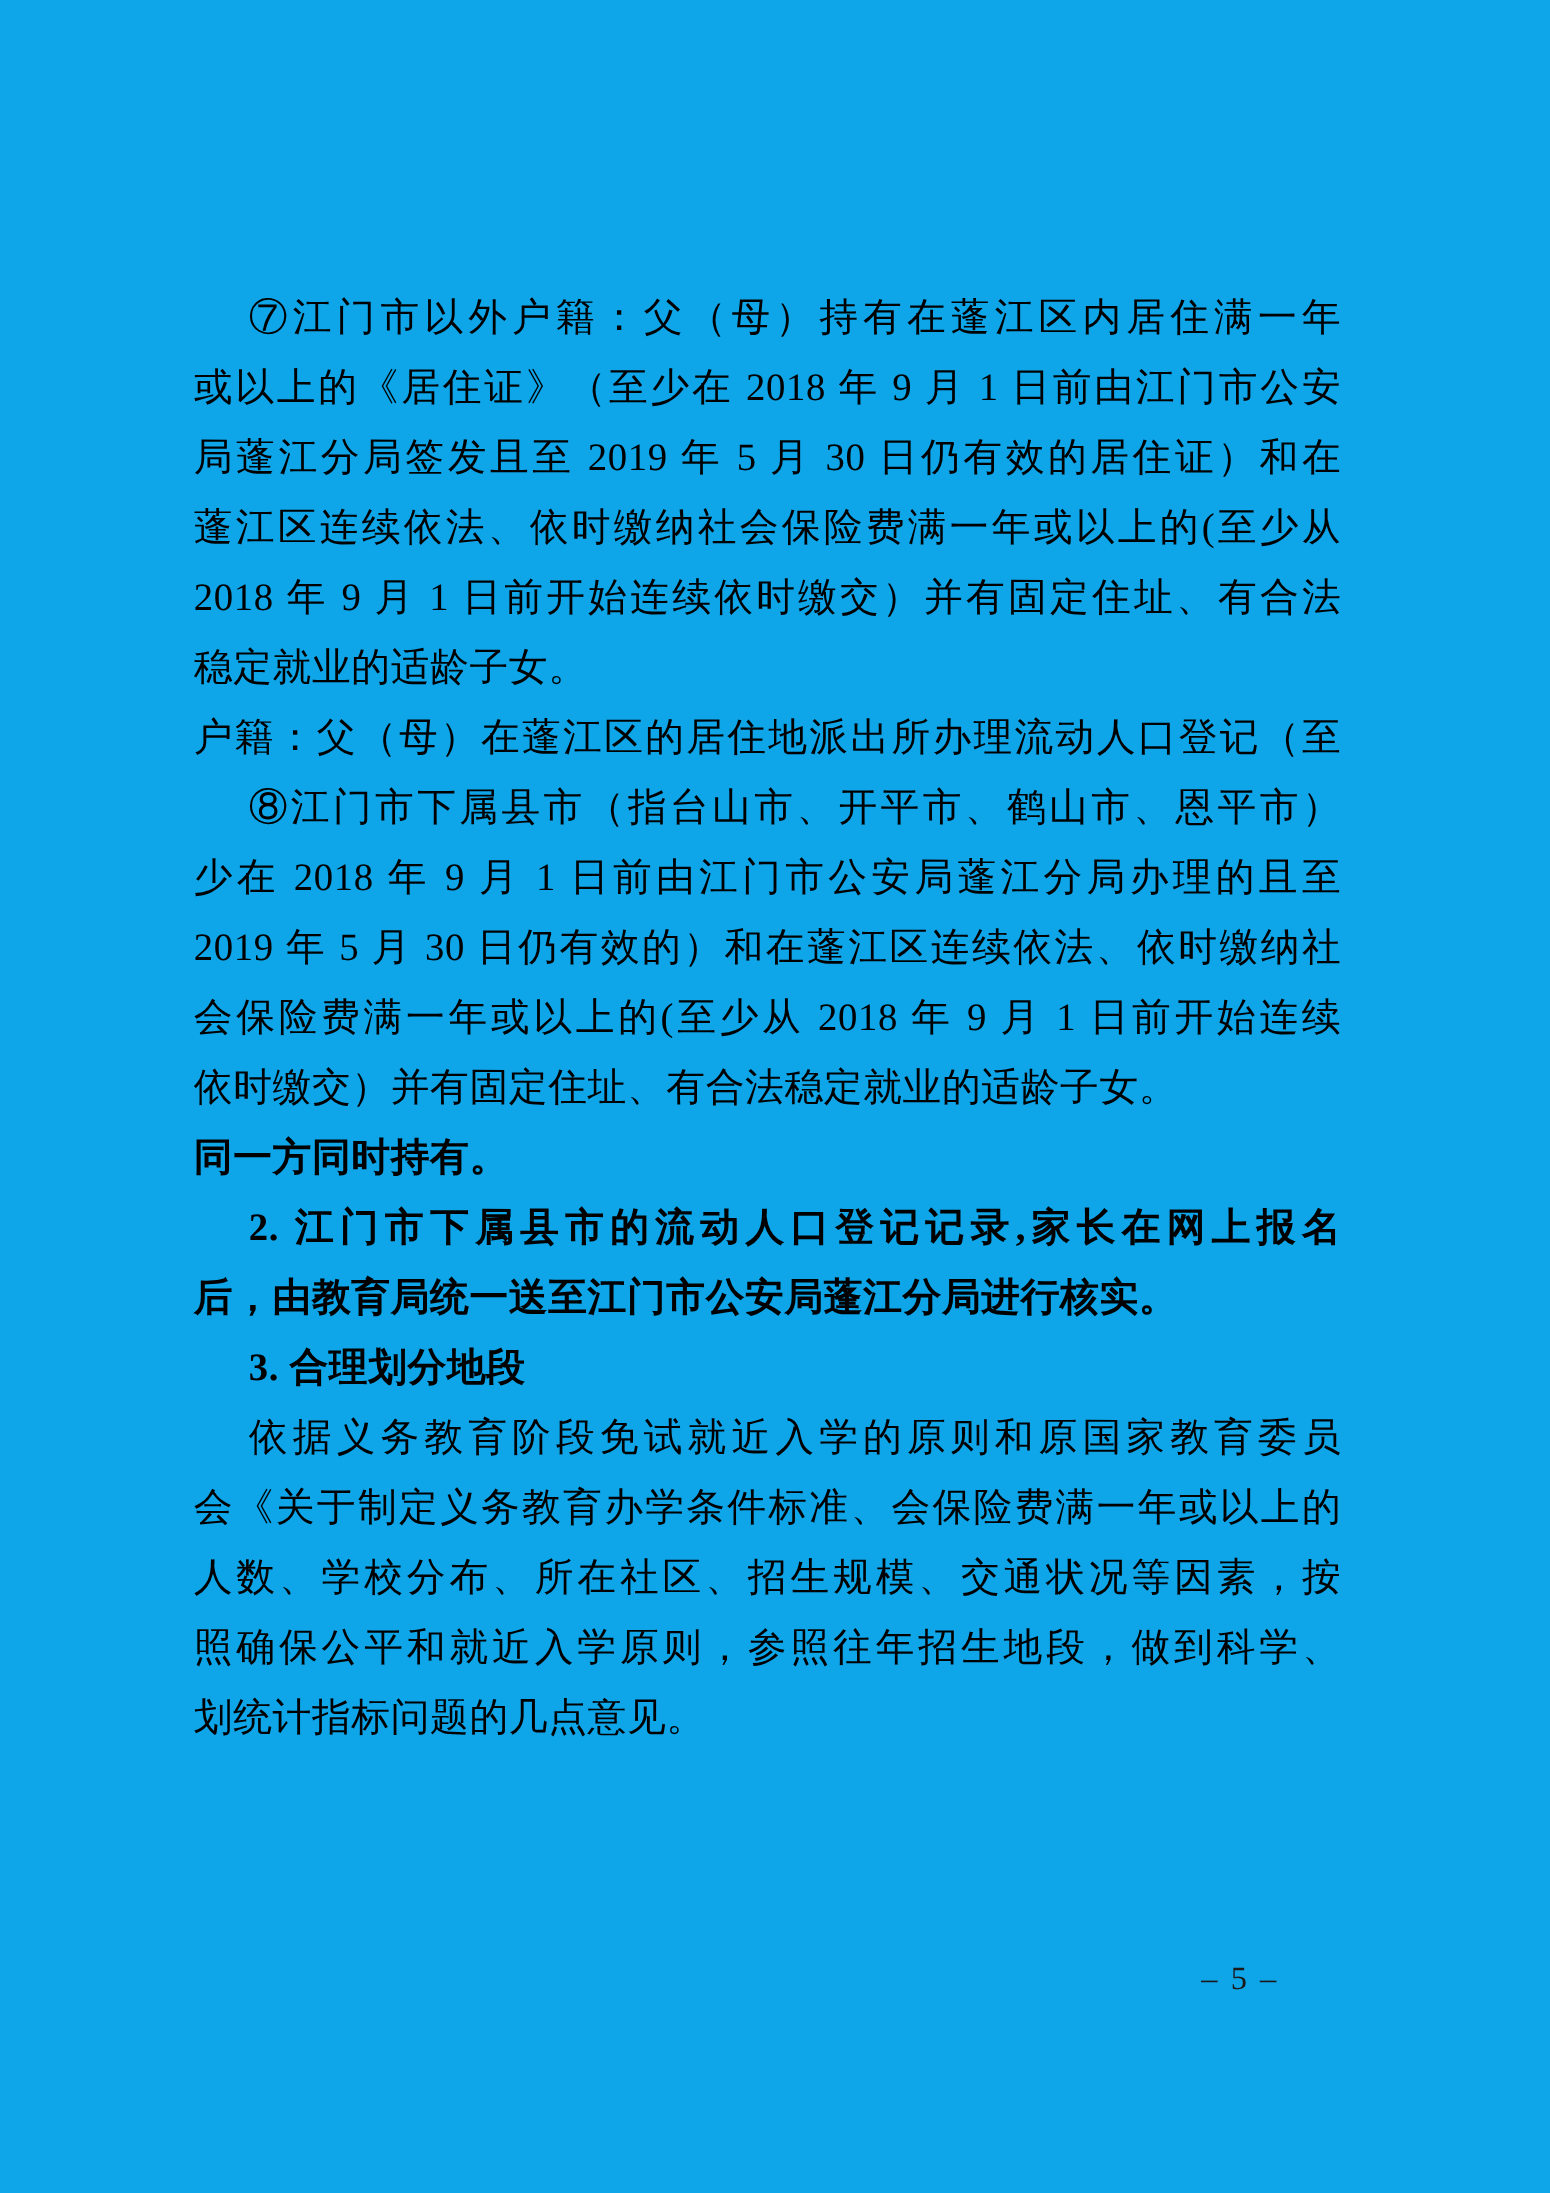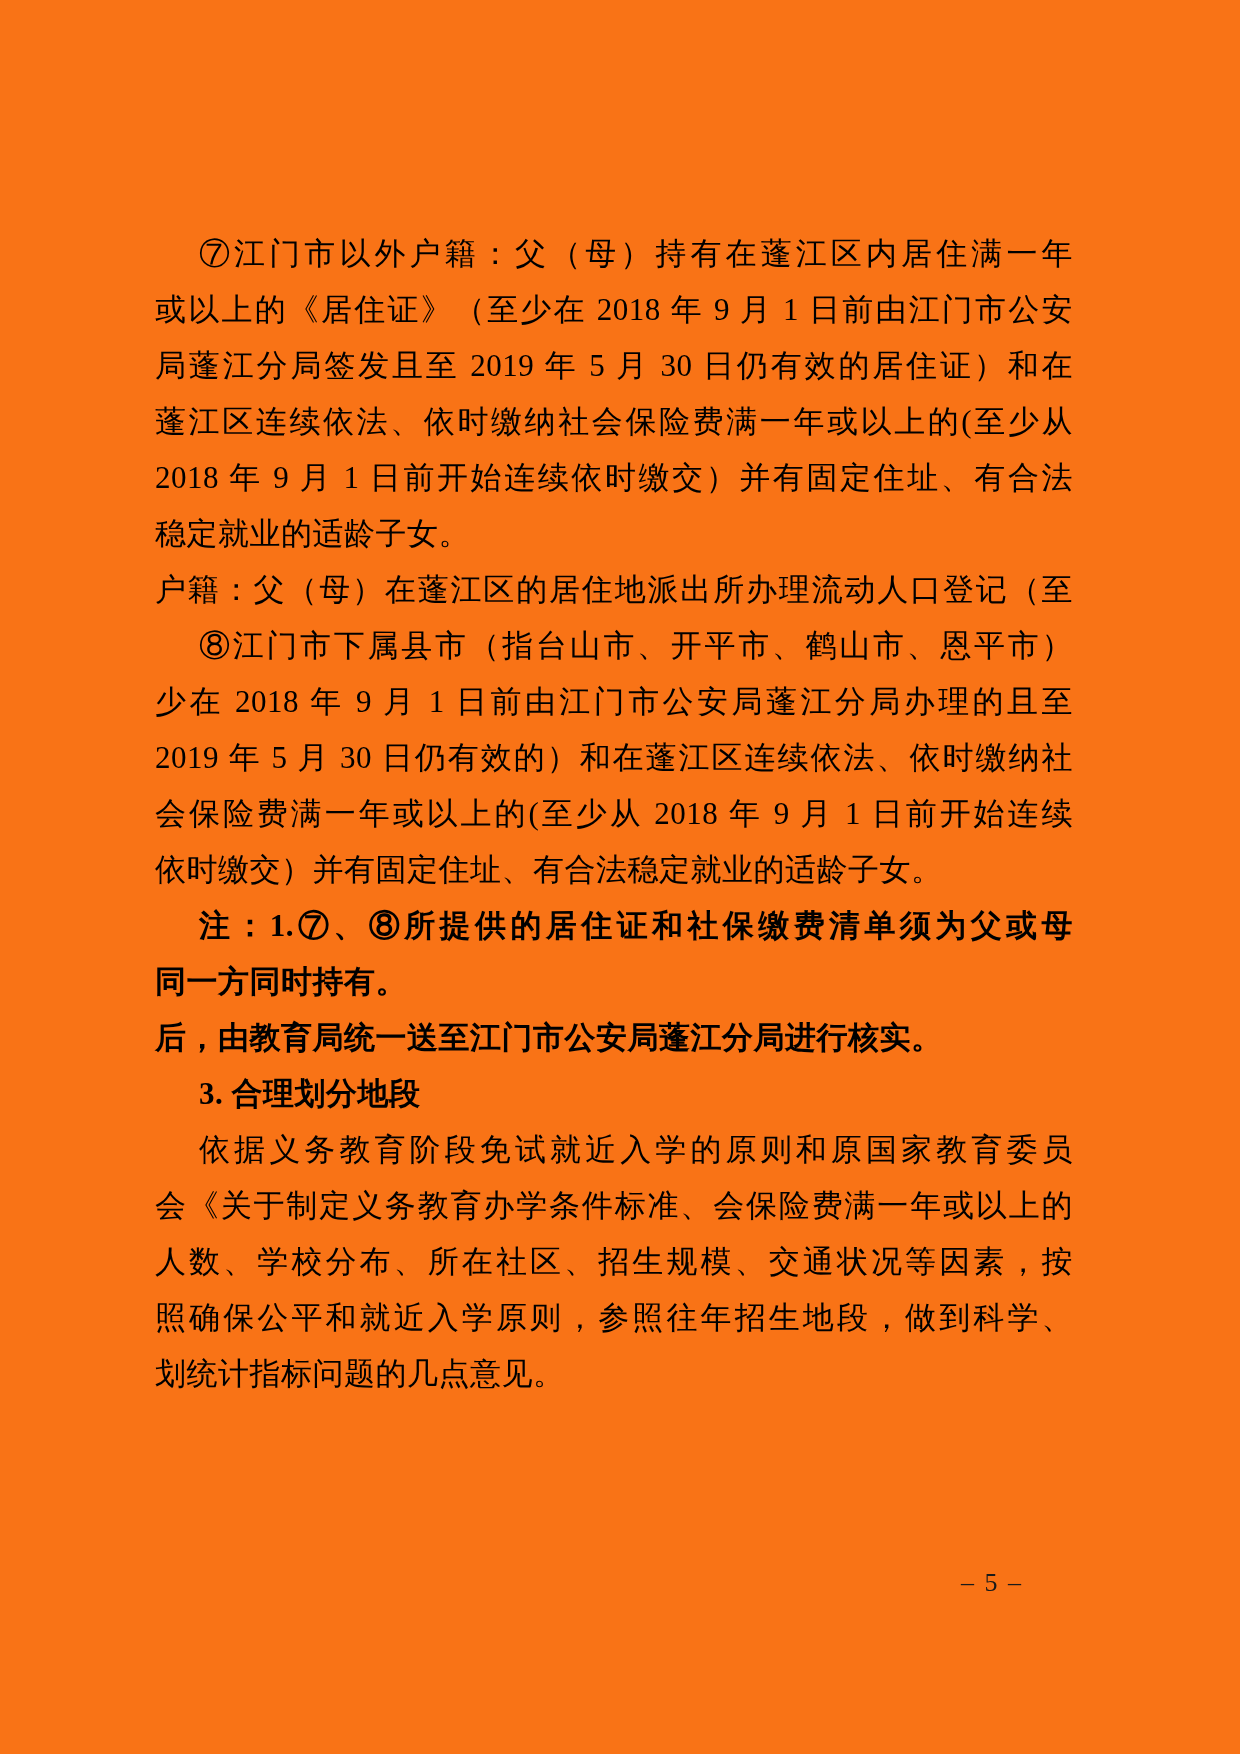--- a/index.html
+++ b/index.html
@@ -8,21 +8,21 @@
     width: 1240px;
     height: 1754px;
     position: relative;
     background: #ffffff;
     overflow: hidden;
     font-family: "Liberation Serif", "DejaVu Serif", serif;
   }
   .doc-page {
     position: absolute;
     inset: 0;
-    background: #f97316;
+    background: #0ea5e9;
   }
   .doc-body {
     position: absolute;
     left: 155px;
     top: 226px;
     width: 918px;
   }
   .line {
     font-size: 31px;
     line-height: 56px;
@@ -64,22 +64,22 @@
       <div class="line">局蓬江分局签发且至 2019 年 5 月 30 日仍有效的居住证）和在</div>
       <div class="line">蓬江区连续依法、依时缴纳社会保险费满一年或以上的(至少从</div>
       <div class="line">2018 年 9 月 1 日前开始连续依时缴交）并有固定住址、有合法</div>
       <div class="line end">稳定就业的适龄子女。</div>
       <div class="line">户籍：父（母）在蓬江区的居住地派出所办理流动人口登记（至</div>
       <div class="line indent">⑧江门市下属县市（指台山市、开平市、鹤山市、恩平市）</div>
       <div class="line">少在 2018 年 9 月 1 日前由江门市公安局蓬江分局办理的且至</div>
       <div class="line">2019 年 5 月 30 日仍有效的）和在蓬江区连续依法、依时缴纳社</div>
       <div class="line">会保险费满一年或以上的(至少从 2018 年 9 月 1 日前开始连续</div>
       <div class="line end">依时缴交）并有固定住址、有合法稳定就业的适龄子女。</div>
-      <div class="line indent bold">注：1.⑦、⑧所提供的居住证和社保缴费清单须为父或母</div>
       <div class="line bold end">同一方同时持有。</div>
+      <div class="line indent bold">2. 江门市下属县市的流动人口登记记录,家长在网上报名</div>
       <div class="line bold end">后，由教育局统一送至江门市公安局蓬江分局进行核实。</div>
       <div class="line indent bold end">3. 合理划分地段</div>
       <div class="line indent">依据义务教育阶段免试就近入学的原则和原国家教育委员</div>
       <div class="line">会《关于制定义务教育办学条件标准、会保险费满一年或以上的</div>
       <div class="line">人数、学校分布、所在社区、招生规模、交通状况等因素，按</div>
       <div class="line">照确保公平和就近入学原则，参照往年招生地段，做到科学、</div>
       <div class="line end">划统计指标问题的几点意见。</div>
     </div>
 
   <div class="page-number">– 5 –</div>

